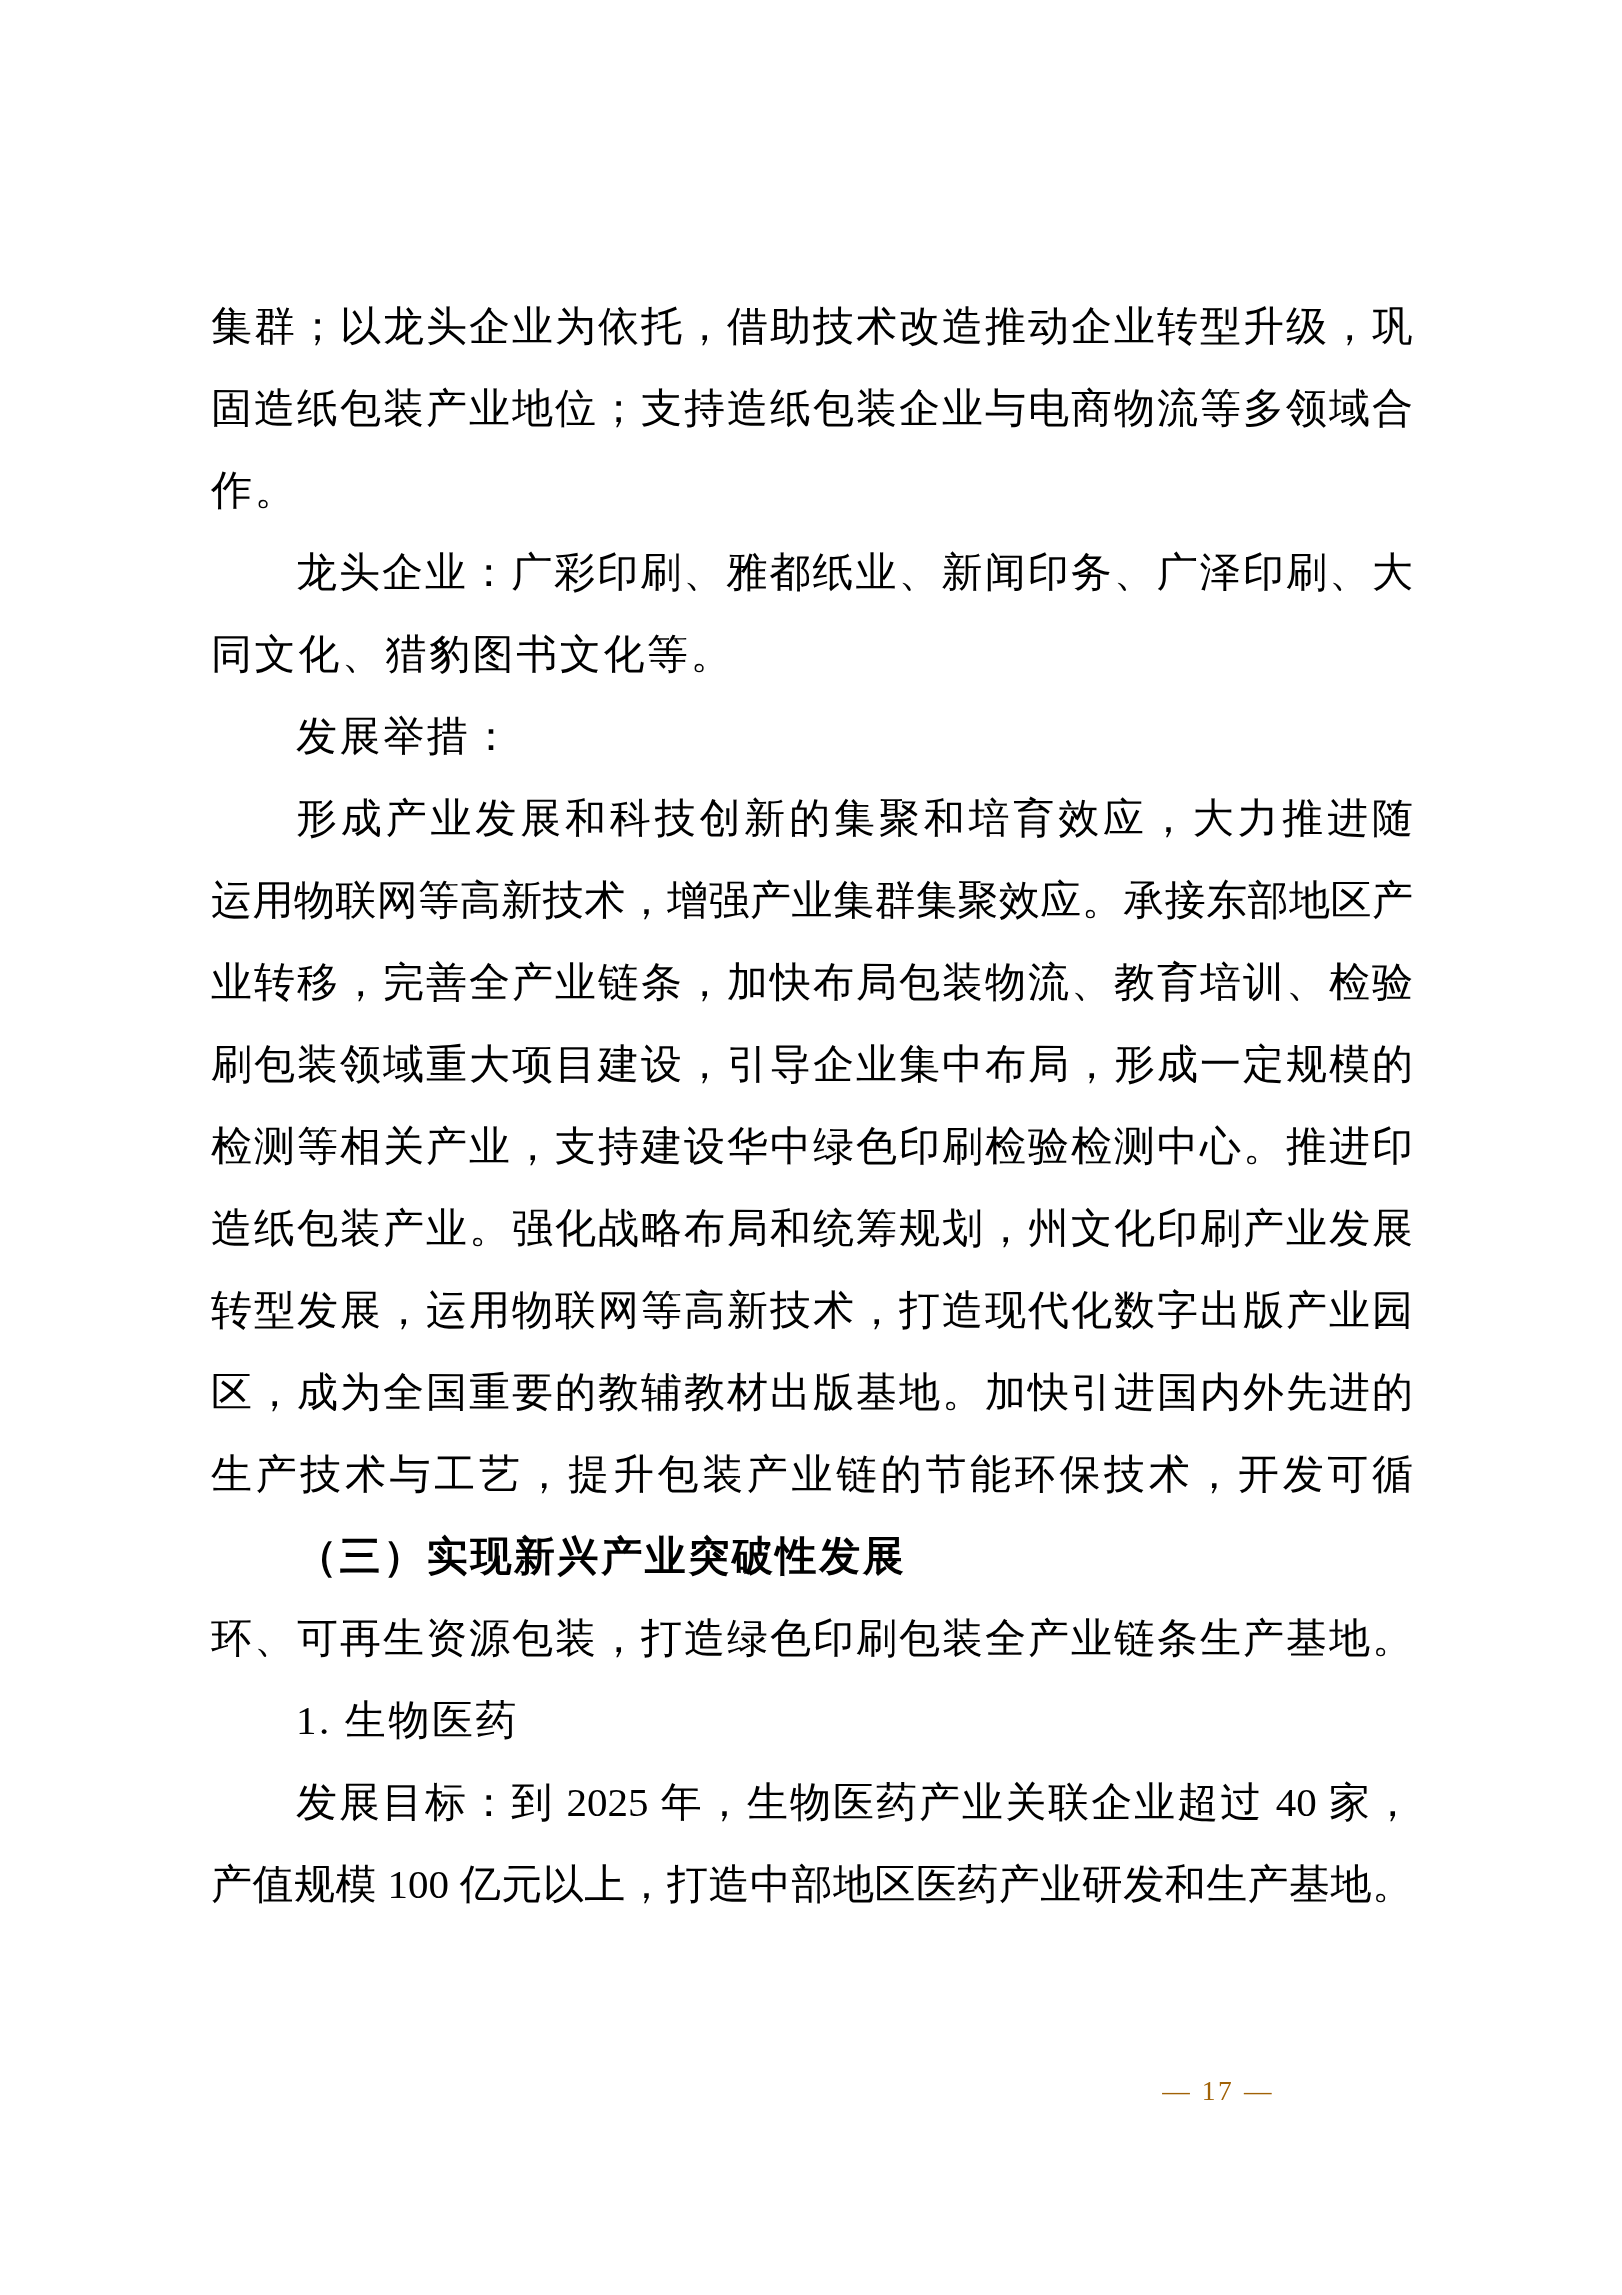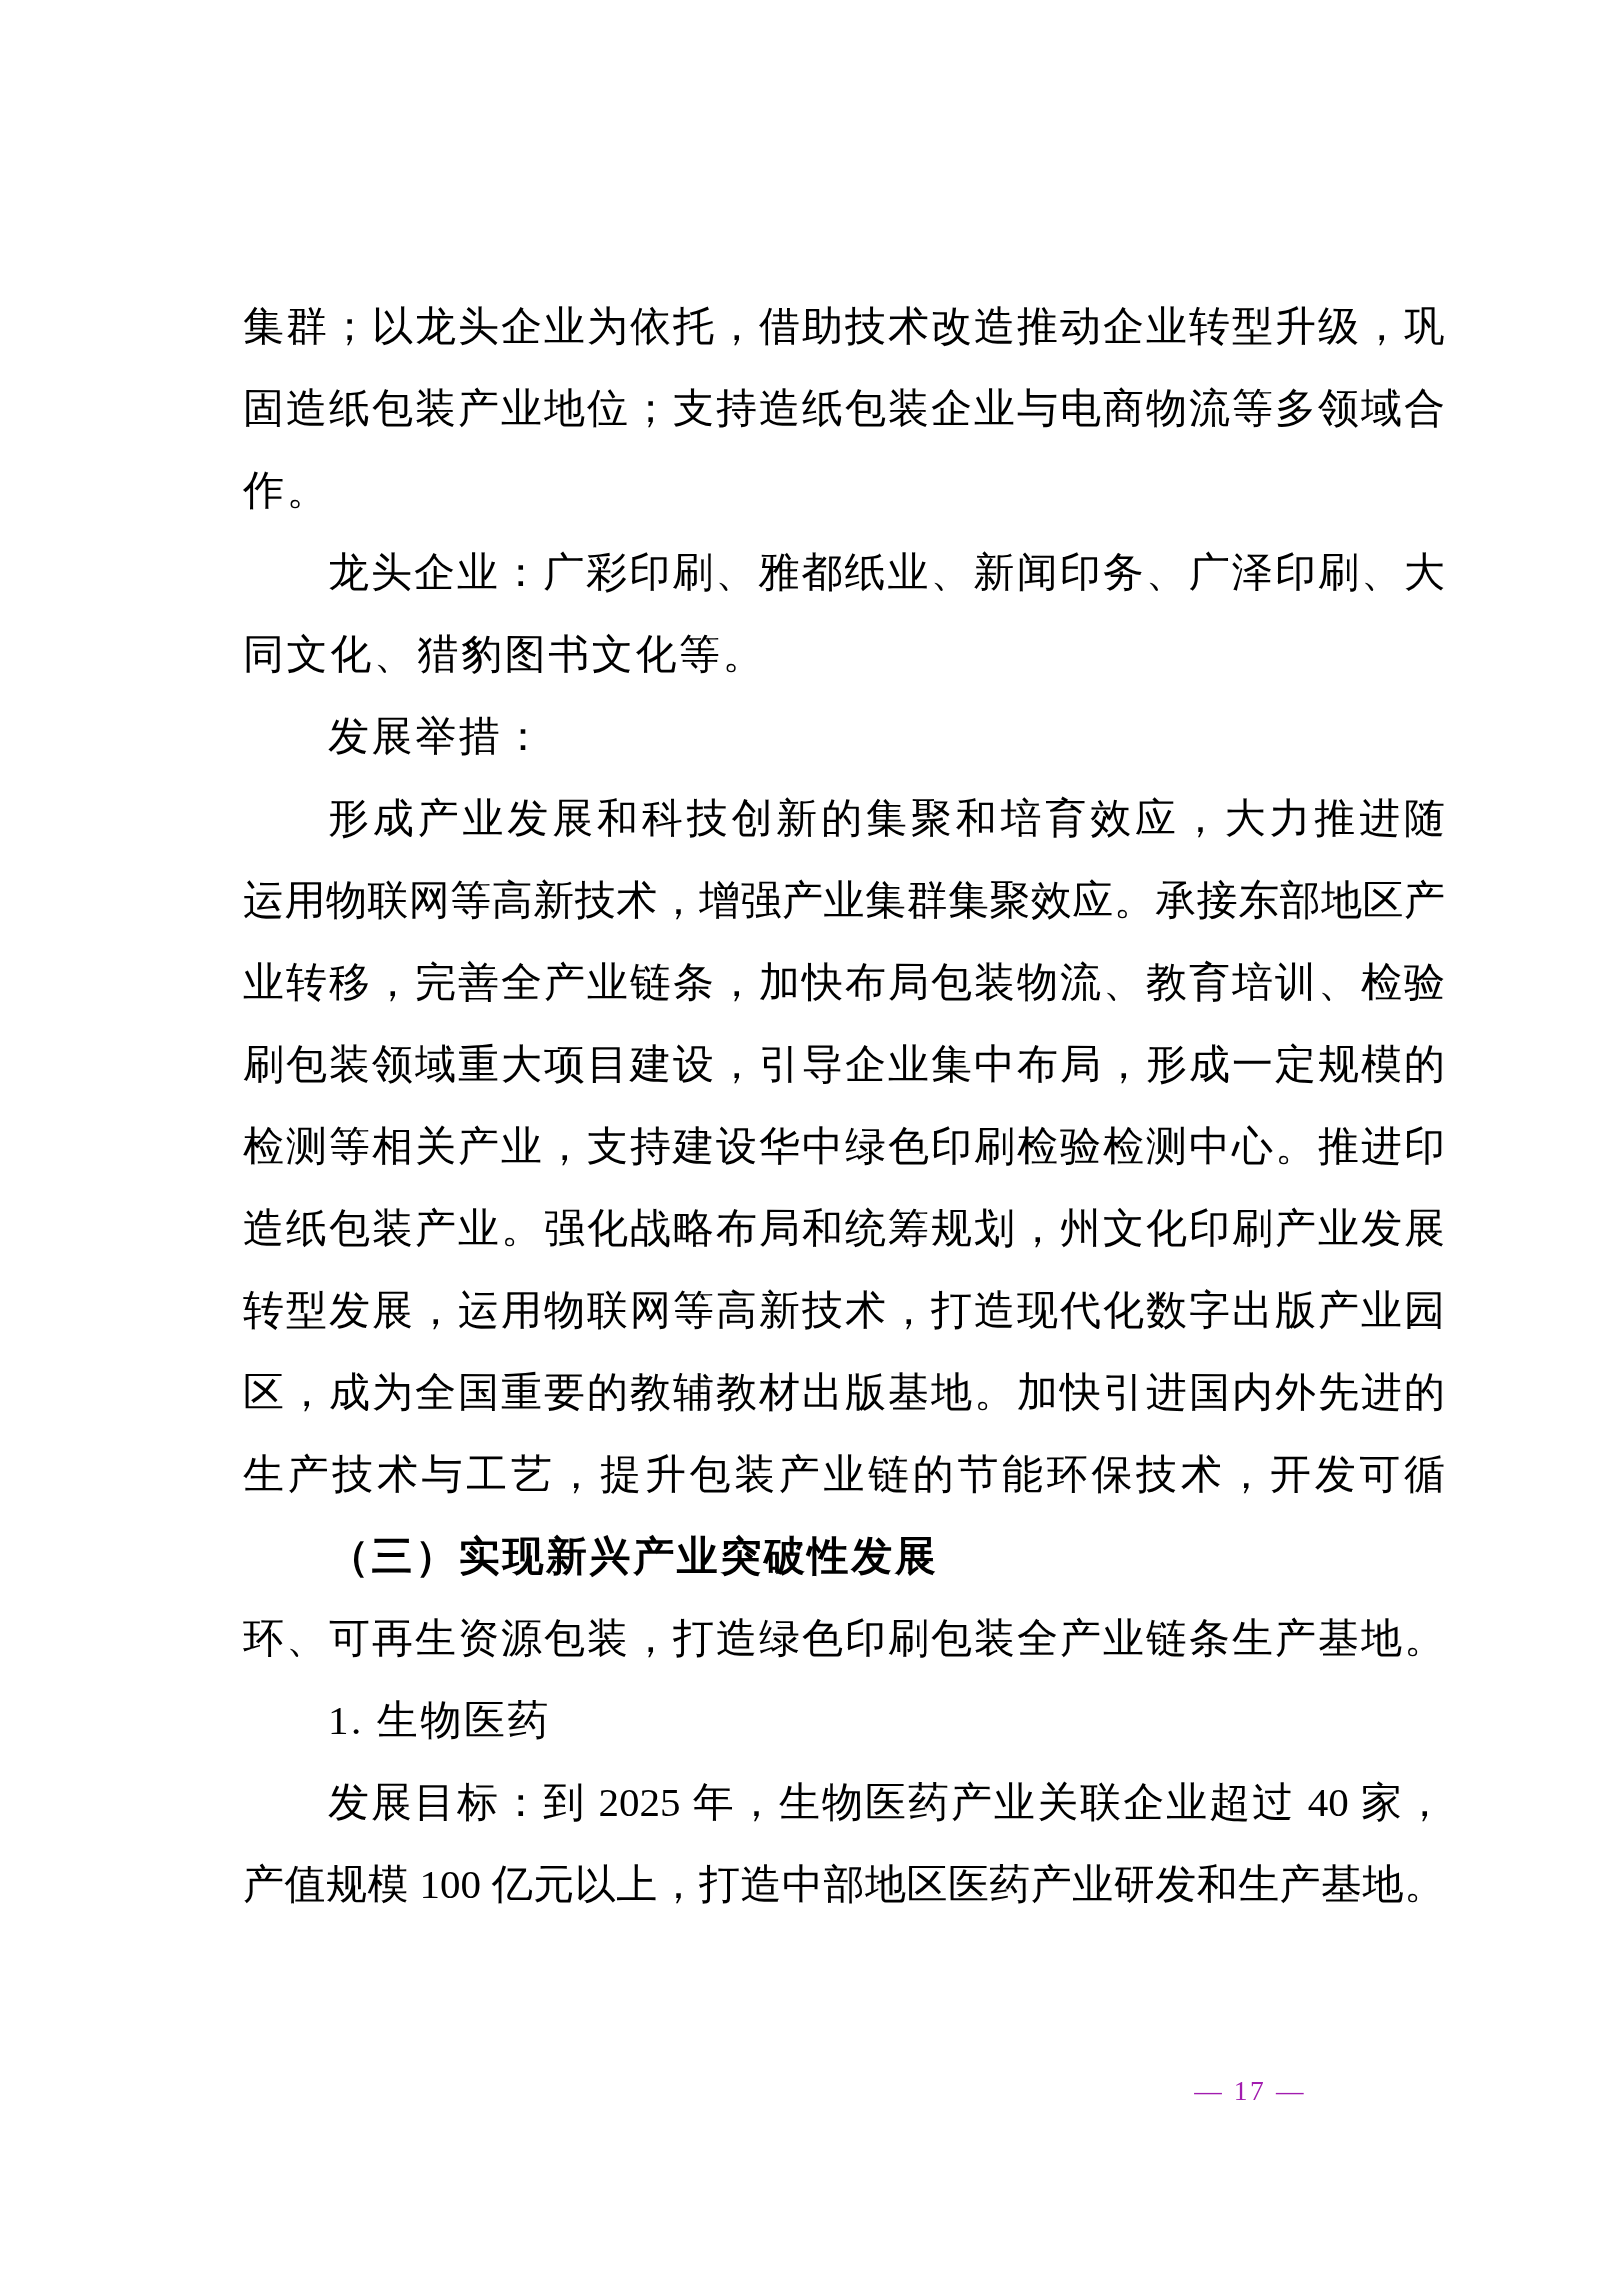--- a/index.html
+++ b/index.html
@@ -15,21 +15,20 @@
     color: #000000;
   }
   .page {
     position: absolute;
     left: 0;
     top: 0;
     width: 1519px;
     height: 2295px;
     background: #ffffff;
     overflow: hidden;
-    margin-left: 32px;
   }
   .content {
     position: absolute;
     left: 211px;
     top: 285px;
     width: 1202px;
   }
   .line {
     height: 82px;
     line-height: 82px;
@@ -54,21 +53,21 @@
   .line.bold {
     font-weight: bold;
   }
   .page-number {
     position: absolute;
     top: 2075px;
     right: 245px;
     font-size: 27.5px;
     line-height: 31px;
     letter-spacing: 2.6px;
-    color: #a21caf;
+    color: #a16207;
   }
 </style>
 </head>
 <body>
 
 <div class="page">
   <div class="content">
     <div class="line full">集群；以龙头企业为依托，借助技术改造推动企业转型升级，巩</div>
     <div class="line full">固造纸包装产业地位；支持造纸包装企业与电商物流等多领域合</div>
     <div class="line">作。</div>

